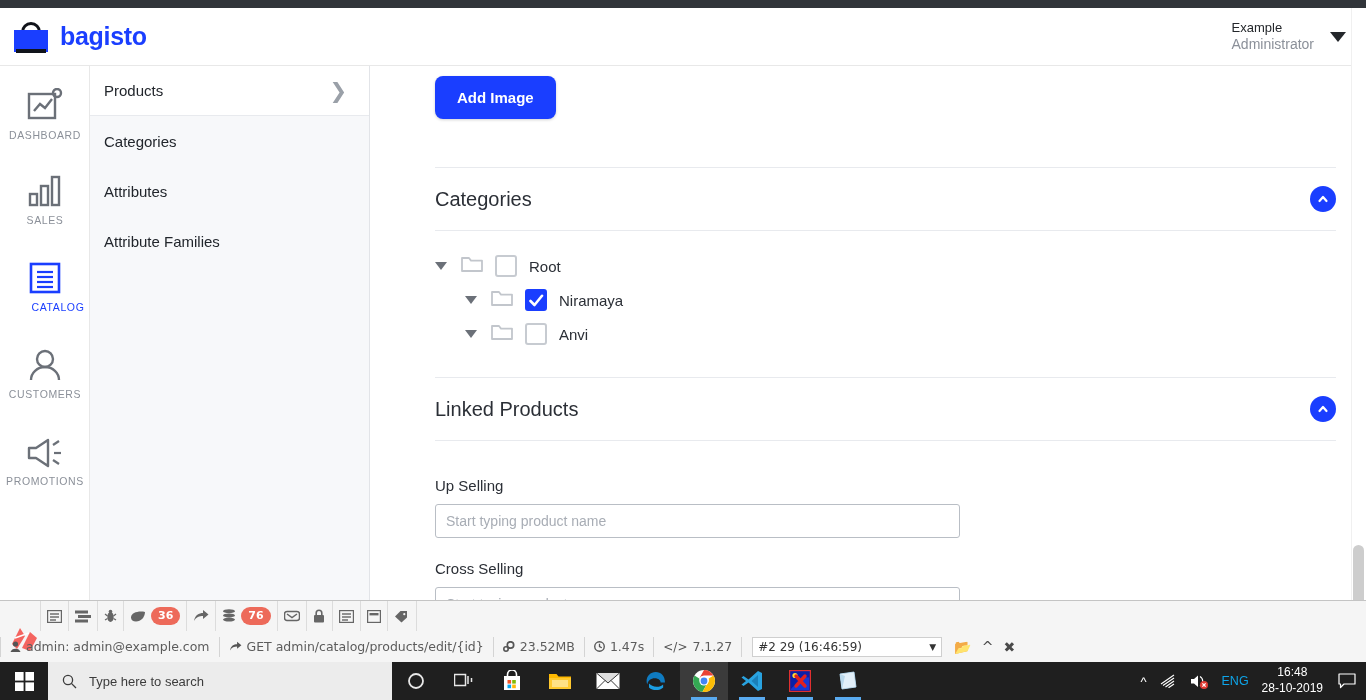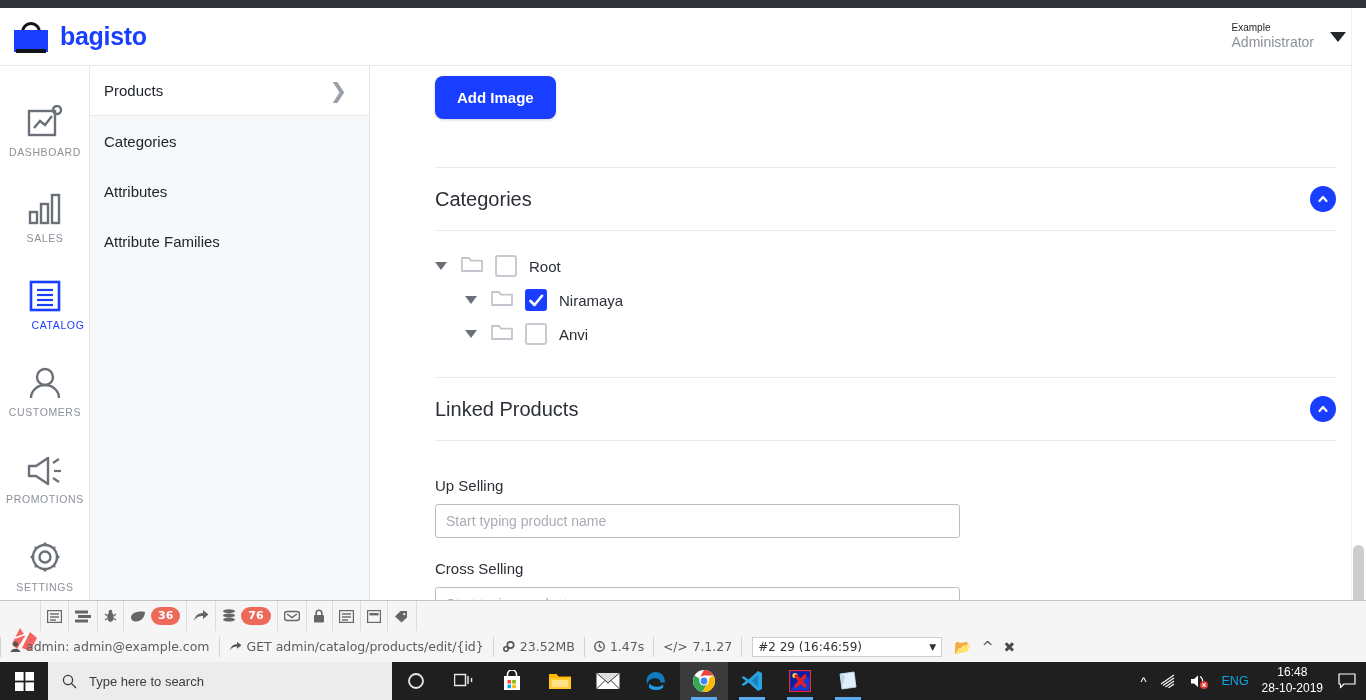--- a/index.html
+++ b/index.html
@@ -38,37 +38,37 @@
     border: 3px solid #10131a; border-bottom: none;
     border-radius: 10px 10px 0 0;
   }
   .brand-logo .bag-base {
     position: absolute; left: 4px; top: 30px; width: 30px; height: 4px; background: #10131a;
   }
   .brand-name { color: #1a3eff; font-size: 25px; font-weight: bold; letter-spacing: -0.3px; }
 
   .user-box { display: flex; align-items: center; gap: 16px; padding-right: 20px; }
   .user-texts { text-align: left; line-height: 1.25; }
-  .user-name { font-size: 10px; color: #24272b; }
+  .user-name { font-size: 13px; color: #24272b; }
   .user-role { font-size: 14px; color: #8b9099; }
   .caret-down {
     width: 0; height: 0;
     border-left: 8px solid transparent; border-right: 8px solid transparent;
     border-top: 10px solid #24272b;
   }
 
   
   .icon-sidebar {
     position: absolute; top: 58px; left: 0; width: 90px; height: 534px;
     background: #fff; border-right: 1px solid #e8e8e8;
     padding-top: 22px;
   }
   .nav-item {
     width: 90px; height: 87px;
-    display: flex; flex-direction: column; align-items: center; justify-content: center; gap: 7px;
+    display: flex; flex-direction: column; align-items: center; gap: 7px;
     cursor: pointer;
   }
   .nav-item svg { display: block; }
   .nav-label { font-size: 10.5px; letter-spacing: 0.6px; color: #8b9099; }
   .nav-item.active .nav-label { color: #1a3eff; padding-left: 26px; }
 
   
   .submenu {
     position: absolute; top: 58px; left: 90px; width: 280px; height: 534px;
     background: #f7f8fa; border-right: 1px solid #e2e4e8;
@@ -297,32 +297,20 @@
           <svg width="38" height="32" viewBox="0 0 38 32">
             <path d="M3 12 L3 22 L10 22 L22 30 L22 4 L10 12 Z" fill="none" stroke="#6b7078" stroke-width="2.4" stroke-linejoin="round"></path>
             <line x1="27" y1="9" x2="33" y2="5" stroke="#6b7078" stroke-width="2.2"></line>
             <line x1="28" y1="17" x2="35" y2="17" stroke="#6b7078" stroke-width="2.2"></line>
             <line x1="27" y1="24" x2="33" y2="28" stroke="#6b7078" stroke-width="2.2"></line>
           </svg>
         </span>
         <span class="nav-label">PROMOTIONS</span>
       </div>
 
-      <div class="nav-item">
-        <span>
-          <svg width="34" height="34" viewBox="0 0 34 34">
-            <circle cx="17" cy="17" r="5.5" fill="none" stroke="#6b7078" stroke-width="2.4"></circle>
-            <path d="M17 2 l3 3 h-6 z M17 32 l3 -3 h-6 z M2 17 l3 -3 v6 z M32 17 l-3 -3 v6 z
-                     M6.4 6.4 l4.2 0.6 -3.6 3.6 z M27.6 27.6 l-4.2 -0.6 3.6 -3.6 z
-                     M27.6 6.4 l-0.6 4.2 -3.6 -3.6 z M6.4 27.6 l0.6 -4.2 3.6 3.6 z" fill="#6b7078"></path>
-            <circle cx="17" cy="17" r="12" fill="none" stroke="#6b7078" stroke-width="2.4"></circle>
-          </svg>
-        </span>
-        <span class="nav-label">SETTINGS</span>
-      </div>
 
     </div>
 
     <div class="submenu">
       <div class="submenu-item current">
         <span>Products</span>
         <span class="chev-right">❯</span>
       </div>
       <div class="submenu-item">
         <span>Categories</span>

